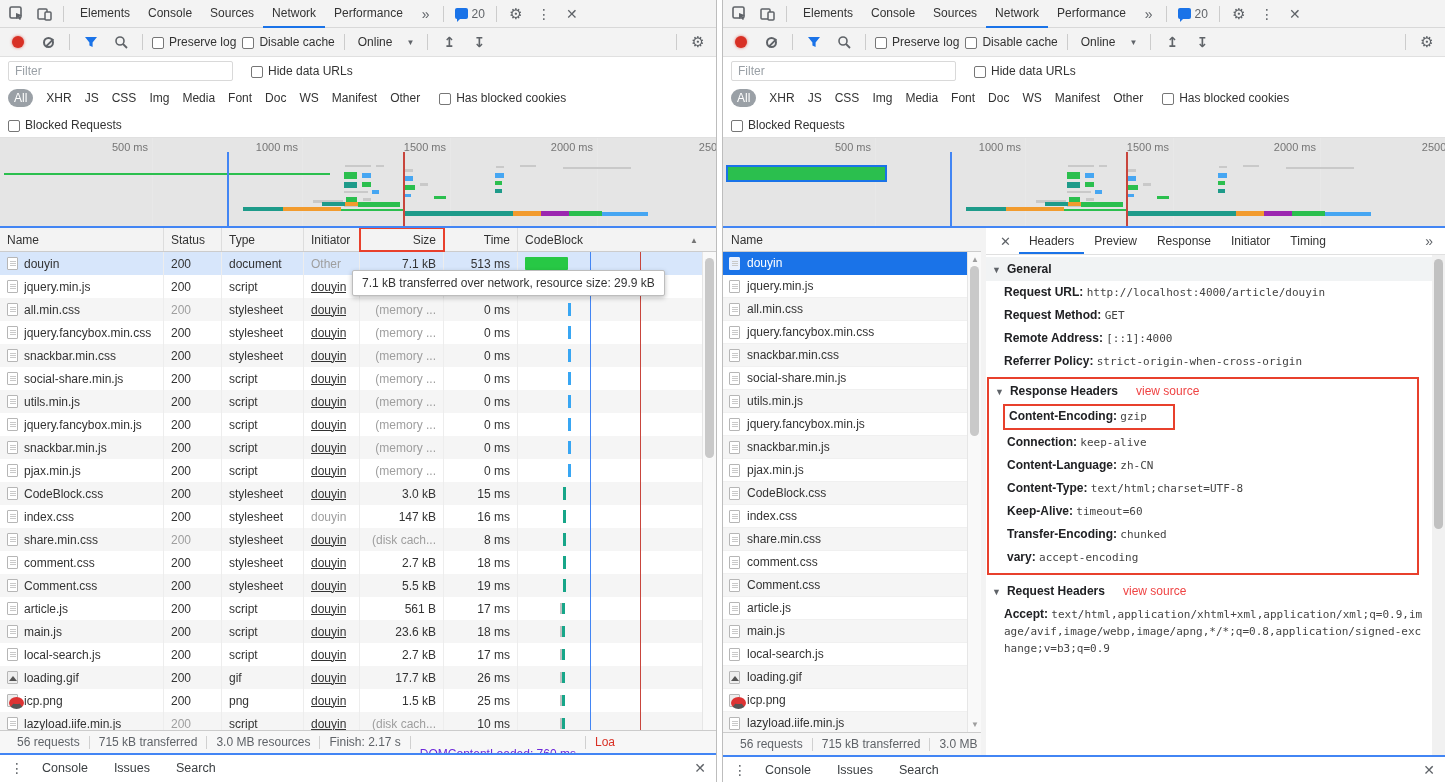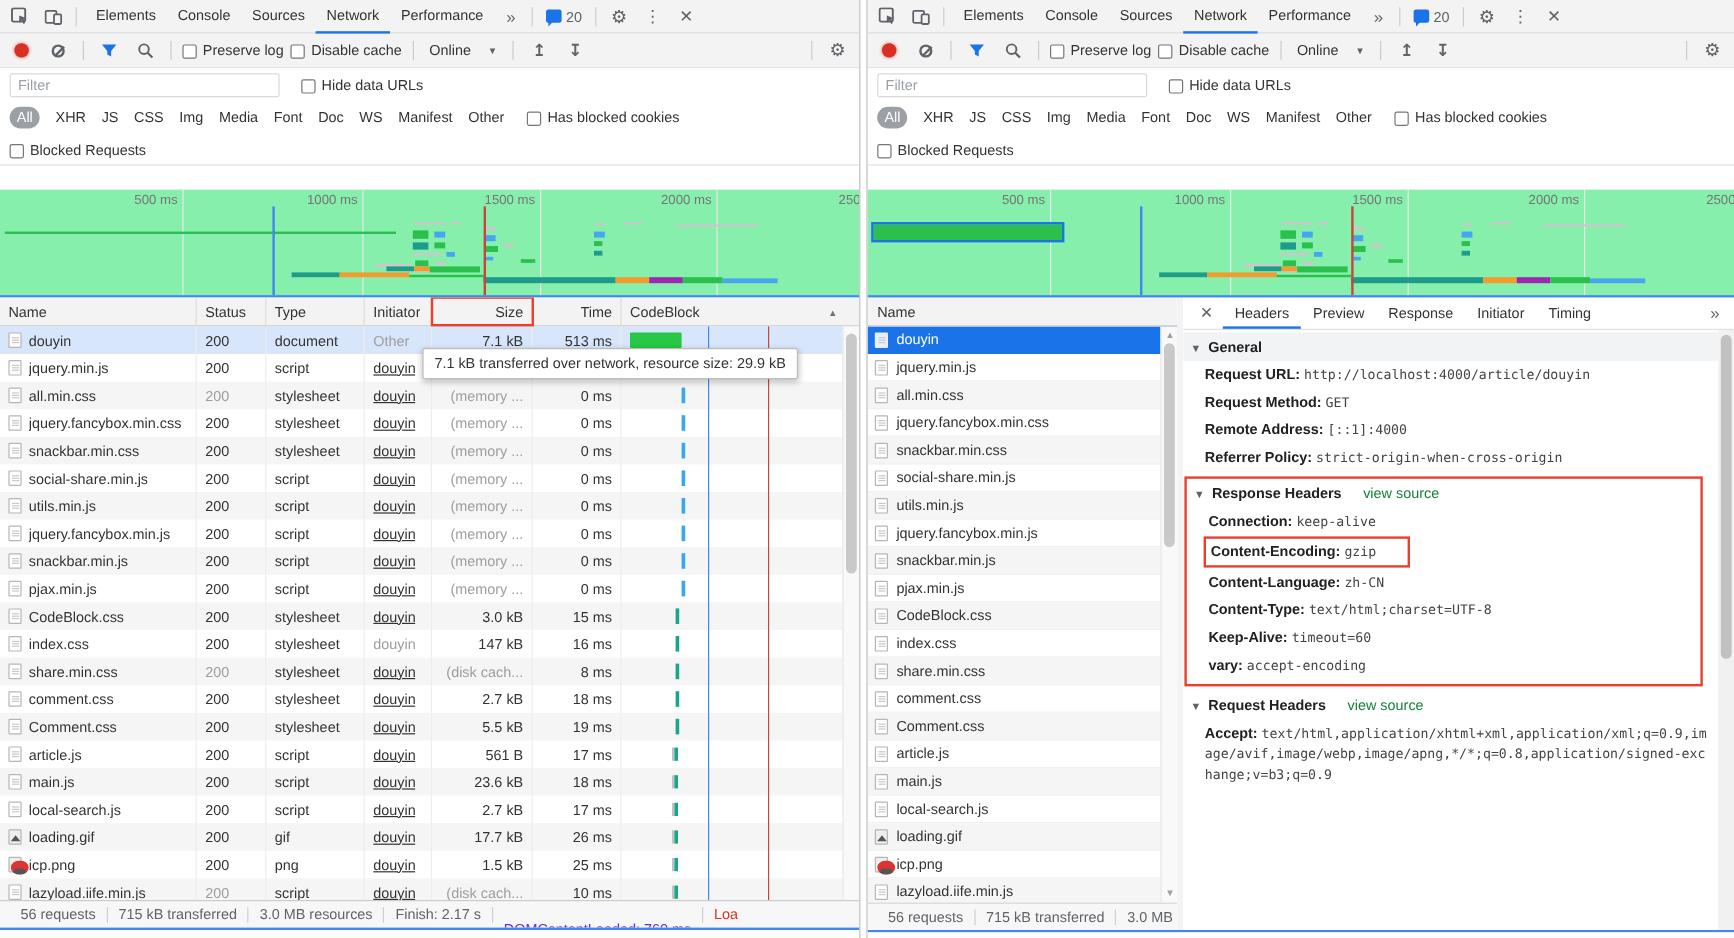--- a/index.html
+++ b/index.html
@@ -48,22 +48,22 @@
   .filter-input { width:225px; height:20px; border:1px solid #d9d9d9; border-radius:2px;
     padding:0 6px; font:12px "Liberation Sans",sans-serif; color:#333; background:#fff; }
   .filter-input::placeholder { color:#9aa0a6; }
   .chips-row { height:28px; display:flex; align-items:center; padding:0 8px; gap:13px; background:#fff; }
   .chip { color:#333; white-space:nowrap; cursor:default; }
   .chip.active { background:#9aa0a6; color:#fff; border-radius:9px; padding:2px 6px; }
   .blocked-row { height:26px; display:flex; align-items:center; padding:0 8px; background:#fff;
     border-bottom:1px solid #e0e0e0; }
 
   
-  .overview { position:relative; height:90px; background:#86efac;
-    border-bottom:2px solid #4285f4; overflow:hidden;margin-top:20px; }
+  .overview { position:relative; height:90px; background:#e5e5e5;
+    border-bottom:2px solid #4285f4; overflow:hidden; }
   .ov-tick-line { position:absolute; top:0; bottom:0; width:1px; background:#e8e8e8; }
   .ov-tick-label { position:absolute; top:3px; width:82px; text-align:right;
     font-size:11px; color:#757575; }
   .ov-bar { position:absolute; }
   .ov-vline { position:absolute; top:14px; bottom:0; width:2px; }
   .ov-sel { outline:2px solid #1a73e8; }
 
   
   .table-area { position:relative; height:502px; overflow:hidden; background:#fff; }
   .thead { display:flex; height:24px; background:#f3f3f3; border-bottom:1px solid #ccc;
@@ -138,21 +138,21 @@
   .details { flex:1; position:relative; background:#fff; }
   .d-tabs { height:27px; display:flex; align-items:center; border-bottom:1px solid #e0e0e0;
     padding:0 6px; gap:0; }
   .d-tab { padding:5px 10px 4px; color:#333; border-bottom:2px solid transparent; white-space:nowrap; }
   .d-tab.active { border-bottom-color:#1a73e8; }
   .d-x { color:#5f6368; padding:0 8px; font-size:13px; }
   .d-body { position:absolute; top:27px; left:0; right:13px; bottom:0; overflow:hidden; padding-top:2px; }
   .hdr-sec { padding:5px 0 5px 6px; font-weight:bold; color:#202124; display:flex; gap:6px; align-items:baseline; }
   .hdr-sec .tri { font-size:9px; color:#5f6368; font-weight:normal; }
   .hdr-sec.gray { background:#f1f3f4; }
-  .hdr-sec .vs { font-weight:normal; color:#15803d; margin-left:12px; }
+  .hdr-sec .vs { font-weight:normal; color:#ef4444; margin-left:12px; }
   .hdr-item { padding:3px 6px 3px 18px; line-height:17px; word-break:break-all; }
   .hdr-item b { color:#202124; }
   .hdr-item .mono { font-family:"DejaVu Sans Mono","Liberation Mono",monospace; font-size:11px; color:#444; }
   .green-dot { display:inline-block; width:9px; height:9px; border-radius:50%;
     background:radial-gradient(circle at 35% 30%, #7ede70, #2fa33a); margin:0 4px 0 2px; }
   .red-box-sec { border:2px solid #e8402c; margin:4px 13px 4px 1px; padding-bottom:4px; }
   .red-inline { display:inline-block; border:2px solid #e8402c; padding:2px 26px 3px 4px; margin:-2px 0 -2px -4px; }
   .d-scroll { position:absolute; top:27px; right:0; bottom:0; width:13px; background:#f1f1f1; }
   .d-scroll .vthumb { left:2px; width:9px; }
 </style>
@@ -1001,25 +1001,26 @@
               <div class="hdr-item"><b>Remote Address: </b><span class="mono">[::1]:4000</span></div>
               <div class="hdr-item"><b>Referrer Policy: </b><span class="mono">strict-origin-when-cross-origin</span></div>
             </div>
           <div class="red-box-sec">
             <div class="hdr-sec">
               <span class="tri">▼</span>
               <span>Response Headers</span>
               <span class="vs">view source</span>
             </div>
             <div id="resp-items">
+                <div class="hdr-item"><span class="red-inline"><b>Content-Encoding: </b><span class="mono">gzip</span></span></div>
                 <div class="hdr-item"><b>Connection: </b><span class="mono">keep-alive</span></div>
-                <div class="hdr-item"><span class="red-inline"><b>Content-Encoding: </b><span class="mono">gzip</span></span></div>
                 <div class="hdr-item"><b>Content-Language: </b><span class="mono">zh-CN</span></div>
                 <div class="hdr-item"><b>Content-Type: </b><span class="mono">text/html;charset=UTF-8</span></div>
                 <div class="hdr-item"><b>Keep-Alive: </b><span class="mono">timeout=60</span></div>
+                <div class="hdr-item"><b>Transfer-Encoding: </b><span class="mono">chunked</span></div>
                 <div class="hdr-item"><b>vary: </b><span class="mono">accept-encoding</span></div>
               </div>
           </div>
           <div class="hdr-sec">
             <span class="tri">▼</span>
             <span>Request Headers</span>
             <span class="vs">view source</span>
           </div>
           <div id="req-items">
               <div class="hdr-item"><b>Accept: </b><span class="mono">text/html,application/xhtml+xml,application/xml;q=0.9,image/avif,image/webp,image/apng,*/*;q=0.8,application/signed-exchange;v=b3;q=0.9</span></div>

